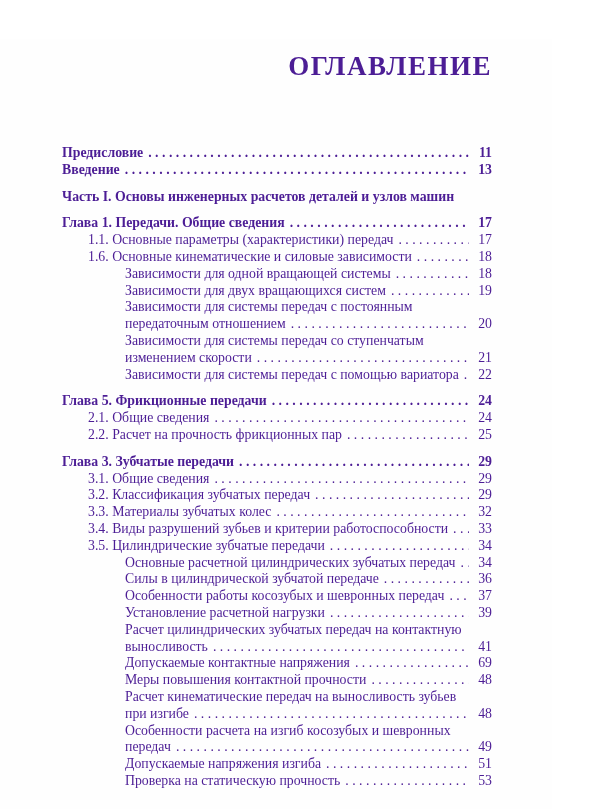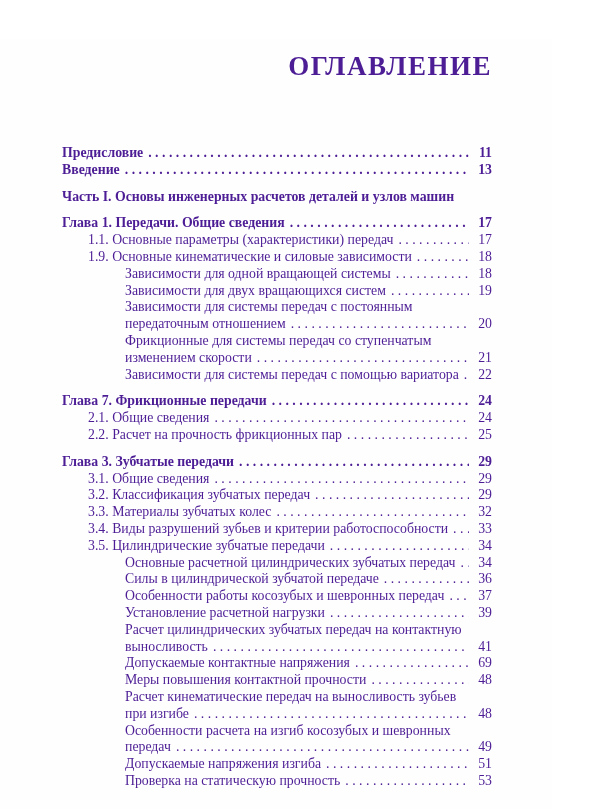--- a/index.html
+++ b/index.html
@@ -75,21 +75,21 @@
     <span class="label">Глава 1. Передачи. Общие сведения</span>
     <span class="leader"></span>
     <span class="page-num">17</span>
   </div>
       <div class="toc-row ind-1">
     <span class="label">1.1. Основные параметры (характеристики) передач</span>
     <span class="leader"></span>
     <span class="page-num">17</span>
   </div>
       <div class="toc-row ind-1">
-    <span class="label">1.9. Основные кинематические и силовые зависимости</span>
+    <span class="label">1.6. Основные кинематические и силовые зависимости</span>
     <span class="leader"></span>
     <span class="page-num">18</span>
   </div>
       <div class="toc-row ind-2">
     <span class="label">Зависимости для одной вращающей системы</span>
     <span class="leader"></span>
     <span class="page-num">18</span>
   </div>
       <div class="toc-row ind-2">
     <span class="label">Зависимости для двух вращающихся систем</span>
@@ -99,35 +99,35 @@
       <div class="toc-row ind-2 no-page">
     <span class="label">Зависимости для системы передач с постоянным</span>
 
   </div>
       <div class="toc-row ind-2">
     <span class="label">передаточным отношением</span>
     <span class="leader"></span>
     <span class="page-num">20</span>
   </div>
       <div class="toc-row ind-2 no-page">
-    <span class="label">Фрикционные для системы передач со ступенчатым</span>
+    <span class="label">Зависимости для системы передач со ступенчатым</span>
 
   </div>
       <div class="toc-row ind-2">
     <span class="label">изменением скорости</span>
     <span class="leader"></span>
     <span class="page-num">21</span>
   </div>
       <div class="toc-row ind-2">
     <span class="label">Зависимости для системы передач с помощью вариатора</span>
     <span class="leader"></span>
     <span class="page-num">22</span>
   </div>
       <div class="toc-row ind-0 bold gap">
-    <span class="label">Глава 7. Фрикционные передачи</span>
+    <span class="label">Глава 5. Фрикционные передачи</span>
     <span class="leader"></span>
     <span class="page-num">24</span>
   </div>
       <div class="toc-row ind-1">
     <span class="label">2.1. Общие сведения</span>
     <span class="leader"></span>
     <span class="page-num">24</span>
   </div>
       <div class="toc-row ind-1">
     <span class="label">2.2. Расчет на прочность фрикционных пар</span>

